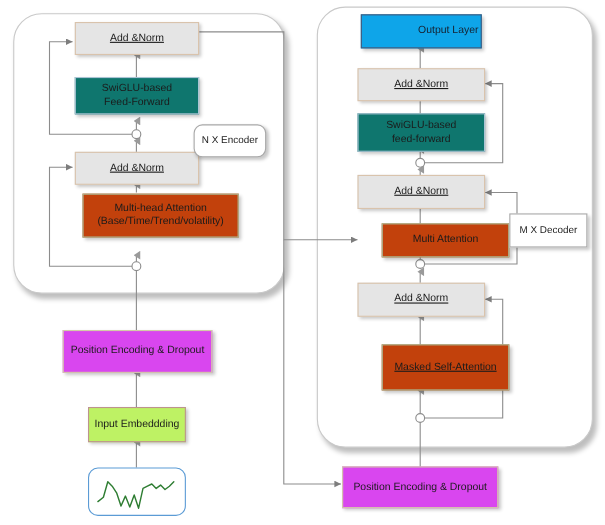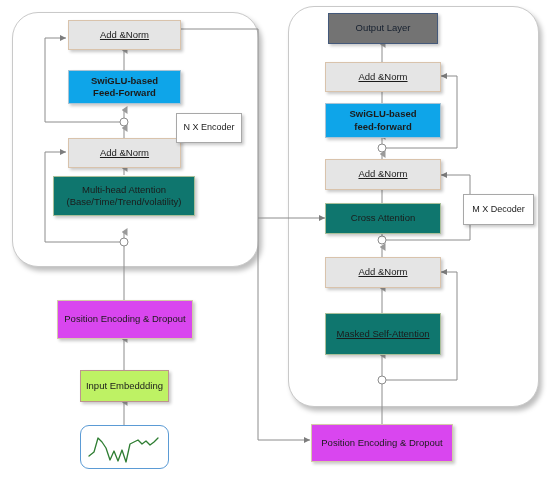--- a/index.html
+++ b/index.html
@@ -42,25 +42,25 @@
     justify-content: center;
     text-align: center;
     color: #1b1b1b;
     font-size: 9.5px;
     line-height: 1.28;
     box-shadow: 2px 2px 3px rgba(0,0,0,0.22);
     padding: 1px 2px;
   }
   .node .lbl { display: block; white-space: pre-line; }
   .n-addnorm { background: #e5e5e5; border-color: #d9c3ac; text-decoration: underline; }
-  .n-swiglu  { background: #0ea5e9; border-color: #aac4d4; font-weight: bold; }
-  .n-attn    { background: #0f766e; border-color: #a9bf9a; }
+  .n-swiglu  { background: #0f766e; border-color: #aac4d4; }
+  .n-attn    { background: #c2410c; border-color: #a9bf9a; margin-left: 22px; }
   .n-posenc  { background: #d946ef; border-color: #d4cba8; }
   .n-embed   { background: #bef264; border-color: #bd948e; }
-  .n-output  { background: #737373; border-color: #44597a; color: #16202f; }
+  .n-output  { background: #0ea5e9; border-color: #44597a; color: #16202f; justify-content: flex-end; }
   .n-tag {
     background: #ffffff;
     border-color: #a8a8a8;
     font-size: 9px;
     box-shadow: 2px 2px 3px rgba(0,0,0,0.22);
   }
   .chartbox {
     position: absolute;
     box-sizing: border-box;
     border: 1.6px solid #5b9bd5;
@@ -155,21 +155,21 @@
 
   <div class="node n-addnorm" style="left:68px; top:138px; width:113px; height:30px;">
     <span class="lbl">Add &amp;Norm</span>
   </div>
 
   <div class="node n-attn" style="left:53px; top:176px; width:142px; height:40px;">
     <span class="lbl">Multi-head Attention
 (Base/Time/Trend/volatility)</span>
   </div>
 
-  <div class="node n-tag" style="left:176px; top:113px; width:66px; height:30px;">
+  <div class="node n-tag" style="left:176px; top:113px; width:66px; height:30px;border-radius:8px;">
     <span class="lbl">N X Encoder</span>
   </div>
 
   <div class="node n-posenc" style="left:57px; top:300px; width:136px; height:39px;">
     <span class="lbl">Position Encoding &amp; Dropout</span>
   </div>
 
   <div class="node n-embed" style="left:80px; top:370px; width:89px; height:32px;">
     <span class="lbl">Input Embeddding</span>
   </div>
@@ -191,21 +191,21 @@
   <div class="node n-swiglu" style="left:325px; top:103px; width:116px; height:35px;">
     <span class="lbl">SwiGLU-based
 feed-forward</span>
   </div>
 
   <div class="node n-addnorm" style="left:325px; top:159px; width:116px; height:31px;">
     <span class="lbl">Add &amp;Norm</span>
   </div>
 
   <div class="node n-attn" style="left:325px; top:203px; width:116px; height:31px;">
-    <span class="lbl">Cross Attention</span>
+    <span class="lbl">Multi Attention</span>
   </div>
 
   <div class="node n-addnorm" style="left:325px; top:257px; width:116px; height:31px;">
     <span class="lbl">Add &amp;Norm</span>
   </div>
 
   <div class="node n-attn" style="left:325px; top:313px; width:116px; height:42px;text-decoration:underline;">
     <span class="lbl">Masked Self-Attention</span>
   </div>
 

